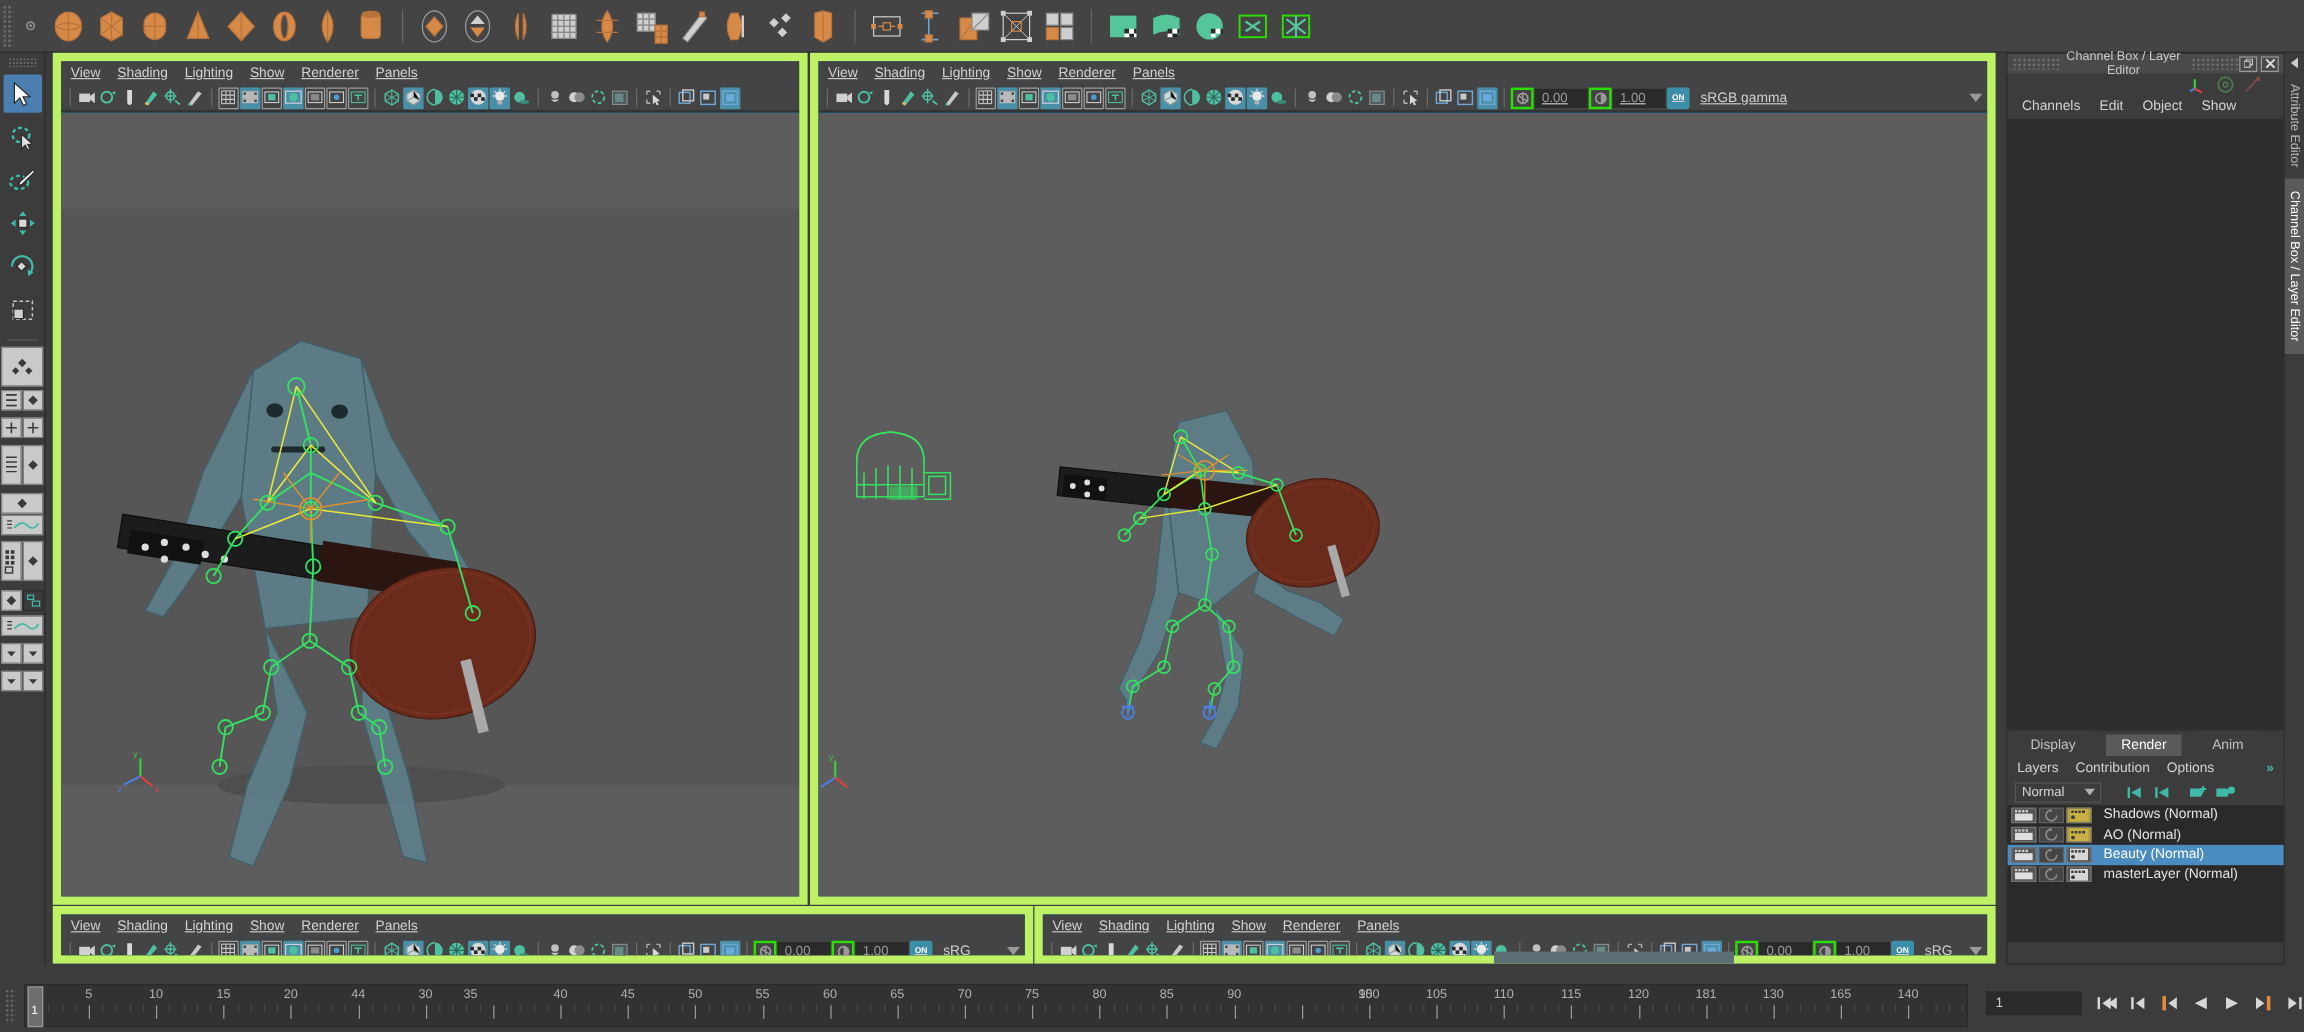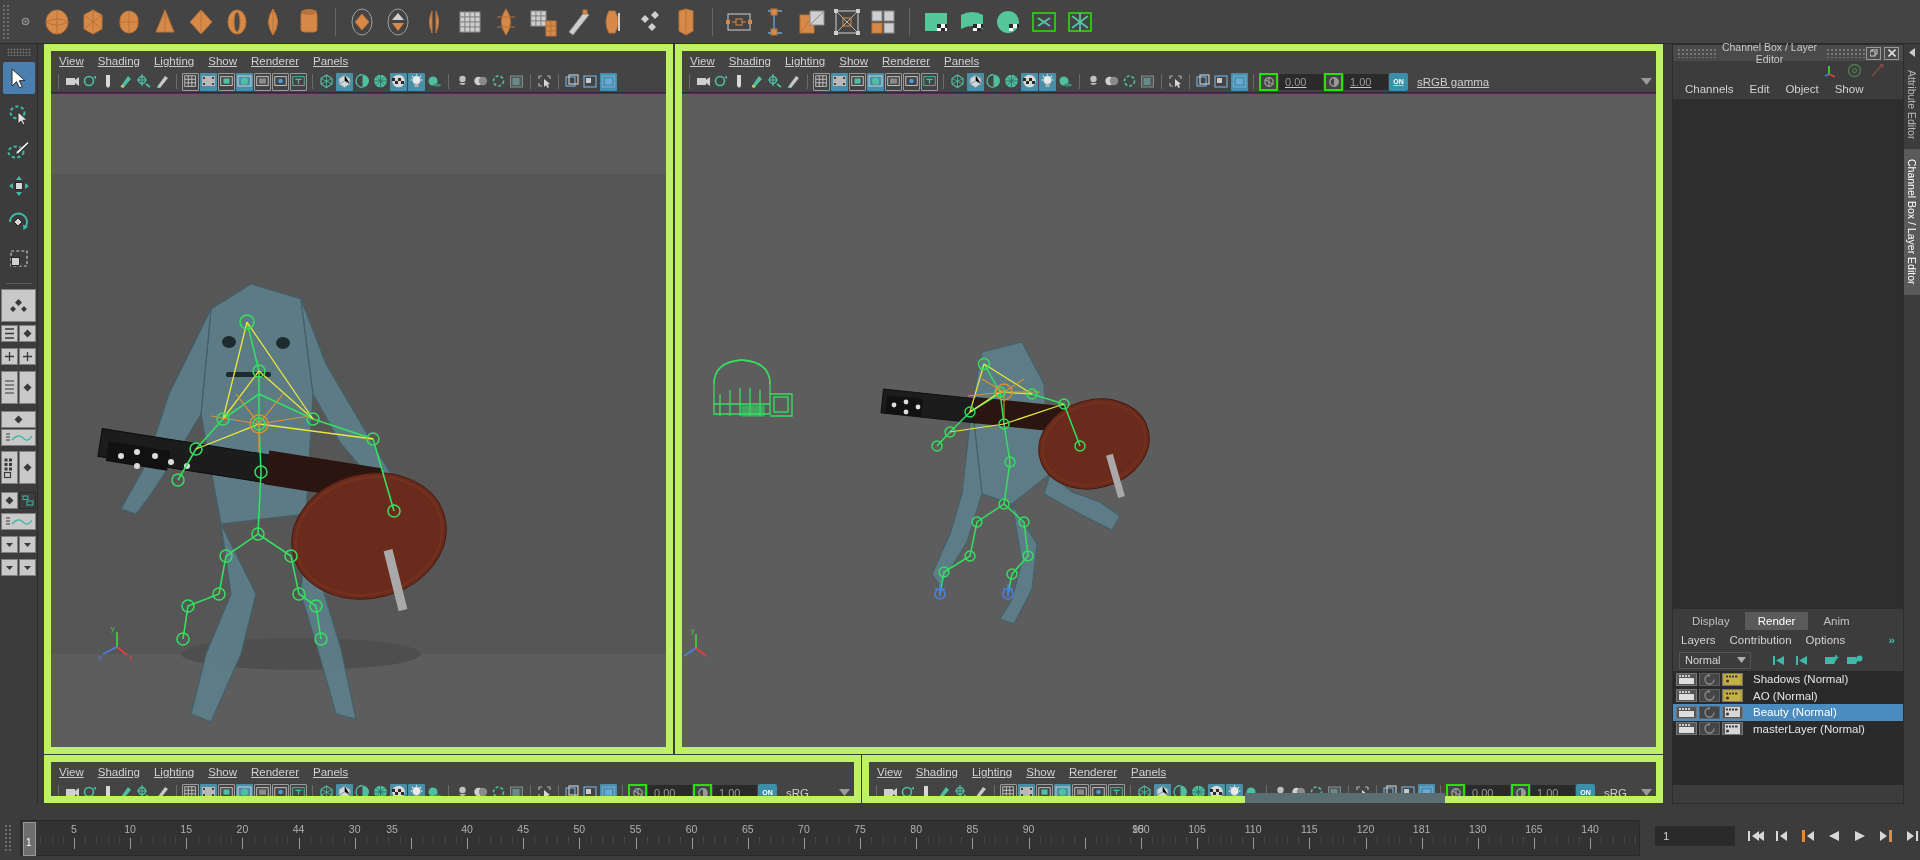--- a/index.html
+++ b/index.html
@@ -74,21 +74,21 @@
 
   
   .cbpanel { position:absolute; background:#3c3c3c; border:1px solid #2c2c2c; }
   .cb-title { height:16px; background:#4a4a4a; display:flex; align-items:center;
     font-size:10.5px; color:#c9c9c9; }
   .cb-dots { width:40px; height:10px; background-image:radial-gradient(#777 .9px,transparent 1.1px);
     background-size:4px 4px; margin-left:4px; }
   .cb-menu { height:20px; display:flex; align-items:center; gap:16px; padding-left:12px;
     font-size:11.5px; color:#d2d2d2; }
   .cb-body { background:#2e2e2e; }
-  .tabs { display:flex; height:21px; align-items:flex-end; padding-left:6px; gap:2px; }
+  .tabs { display:flex; height:21px; align-items:flex-end; padding-left:6px; gap:12px; }
   .tab { padding:3px 13px 3px; font-size:11.5px; color:#c2c2c2; background:#3c3c3c; }
   .tab.act { background:#5a5a5a; color:#fff; }
   .lay-menu { height:19px; display:flex; align-items:center; gap:14px; padding-left:8px;
     font-size:11.5px; background:#3c3c3c; color:#d2d2d2; }
   .lay-ctl { height:22px; display:flex; align-items:center; padding:0 6px; gap:6px; }
   .lay-sel { width:72px; height:17px; background:#3c3c3c; border:1px solid #555;
     display:flex; align-items:center; padding-left:5px; font-size:11px; color:#d8d8d8; }
   .lay-rows { background:#2a2a2a; }
   .lay-row { height:16.5px; display:flex; align-items:center; gap:2px; padding-left:3px;
     font-size:11.5px; }

